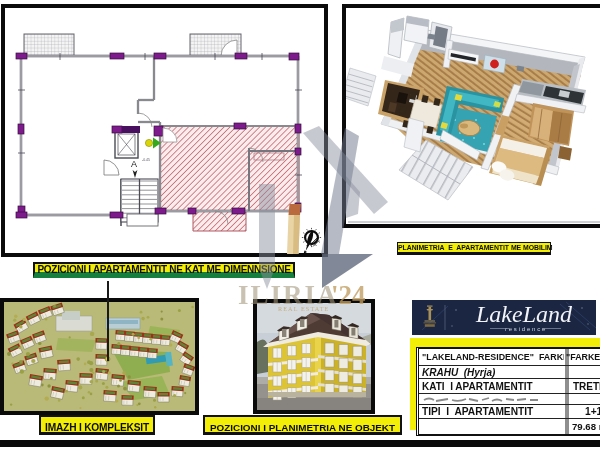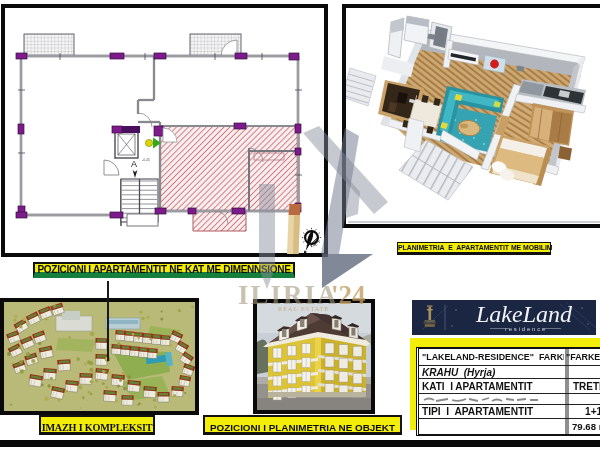--- a/index.html
+++ b/index.html
@@ -799,21 +799,21 @@
       <div style="position:absolute;left:146px;top:0;bottom:0;right:0;border-left:4px solid #8f8f8f;display:flex;align-items:center;font-size:9.6px;white-space:nowrap;">
         <span style="margin-left:3px;">79.68 m</span>
       </div>
     </div>
   </div>
 
 <div class="ylab" style="left:33px;top:262px;width:262px;height:16px;font-size:10px;line-height:12px;letter-spacing:-0.3px;border-bottom:6px solid #15803d;">POZICIONI I APARTAMENTIT NE KAT ME DIMENNSIONE</div>
 
 <div class="ylab" style="left:397px;top:242px;width:154px;height:13px;font-size:6.9px;line-height:9.5px;letter-spacing:-0.05px;border-width:1.5px;border-bottom:3px solid #111;">PLANIMETRIA&nbsp; E&nbsp; APARTAMENTIT ME MOBILIM</div>
 
-<div class="ylab" style="left:39px;top:415px;width:116px;height:20px;font-size:10.2px;line-height:15px;letter-spacing:-0.2px;border-bottom:3px solid #111;padding-top:2.5px;font-family:Liberation Serif, serif;">IMAZH I KOMPLEKSIT</div>
+<div class="ylab" style="left:39px;top:415px;width:116px;height:20px;font-size:10.2px;line-height:15px;letter-spacing:-0.2px;border-bottom:3px solid #111;padding-top:2.5px;">IMAZH I KOMPLEKSIT</div>
 
 <div class="ylab" style="left:203px;top:415px;width:199px;height:20px;font-size:9.9px;line-height:15px;border-bottom:3px solid #111;padding-top:2.5px;">POZICIONI I PLANIMETRIA NE OBJEKT</div>
 
 <div class="abs" style="left:107px;top:281px;width:2px;height:80px;background:#1a1a1a;"></div>
 
 <div class="abs" style="left:0px;top:440px;width:600px;height:7px;background:#0a0a0a;"></div>
 
 <svg class="abs" style="left:0px;top:0px;" width="600" height="450" viewBox="0 0 600 450">
 <path d="M303 133 L319 126 L388 202 L374 214 Z" fill="rgba(138,143,156,0.48)"></path>
 

